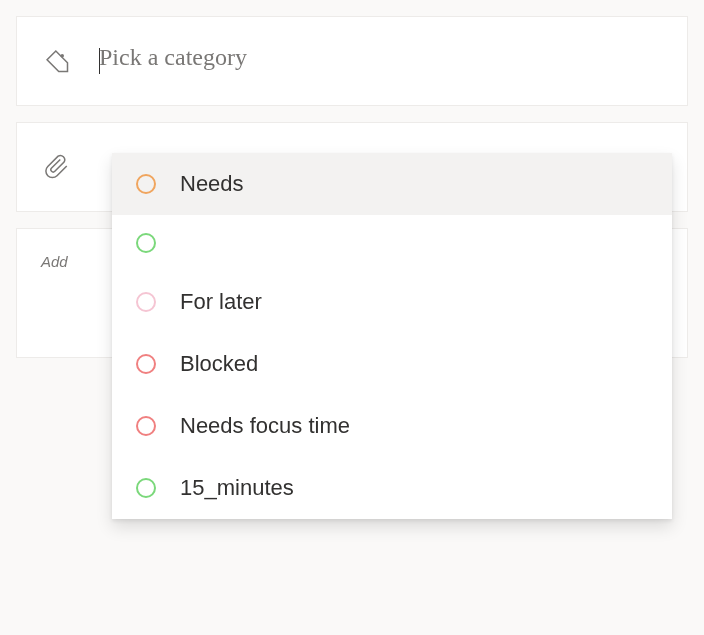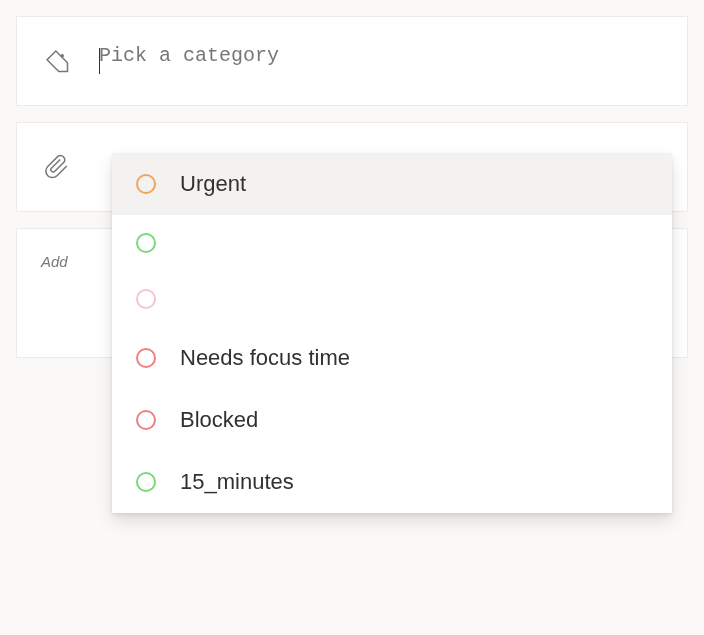--- a/index.html
+++ b/index.html
@@ -40,25 +40,25 @@
       align-items: center;
       justify-content: center;
       margin-right: 26px;
       color: #797775;
       flex-shrink: 0;
     }
     
     .input-field {
       border: none;
       outline: none;
-      font-size: 20px;
+      font-size: 24px;
       color: #323130;
       background: transparent;
       width: 100%;
-      font-family: Liberation Mono, monospace;
+      font-family: Liberation Serif, serif;
     }
     
     .input-field::placeholder {
       color: #797775;
     }
     
     .notes-label {
       font-size: 15px;
       color: #797775;
       font-style: italic;
@@ -132,33 +132,34 @@
   </div>
 </div>
 
 <div class="card card-notes">
   <span class="notes-label">Add</span>
 </div>
 
 <div class="dropdown" id="dropdown">
     <div class="dropdown-item hover">
       <div class="category-circle" style="border-color: rgb(240, 165, 94);"></div>
-      <span class="category-label">Urgent</span>
+      <span class="category-label">Needs</span>
     </div>
     <div class="dropdown-item">
       <div class="category-circle" style="border-color: rgb(123, 216, 123);"></div>
     </div>
     <div class="dropdown-item">
       <div class="category-circle" style="border-color: rgb(245, 197, 211);"></div>
+      <span class="category-label">For later</span>
+    </div>
+    <div class="dropdown-item">
+      <div class="category-circle" style="border-color: rgb(240, 128, 128);"></div>
+      <span class="category-label">Blocked</span>
     </div>
     <div class="dropdown-item">
       <div class="category-circle" style="border-color: rgb(240, 128, 128);"></div>
       <span class="category-label">Needs focus time</span>
-    </div>
-    <div class="dropdown-item">
-      <div class="category-circle" style="border-color: rgb(240, 128, 128);"></div>
-      <span class="category-label">Blocked</span>
     </div>
     <div class="dropdown-item">
       <div class="category-circle" style="border-color: rgb(123, 216, 123);"></div>
       <span class="category-label">15_minutes</span>
     </div>
   </div>
 
 </body></html>

